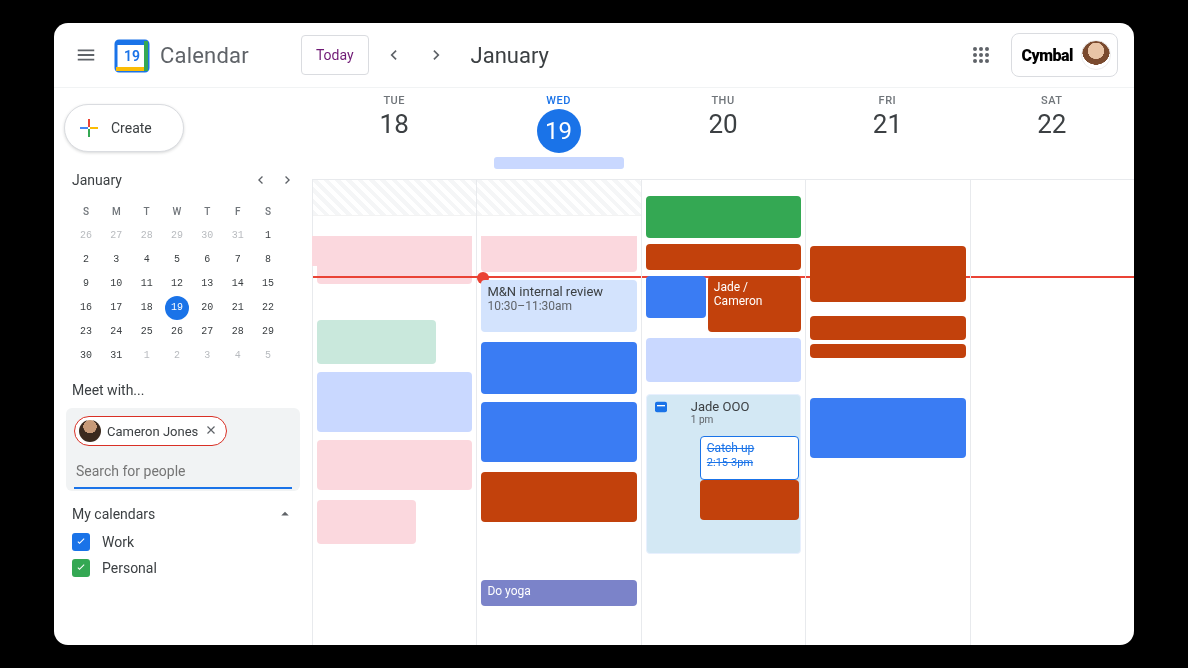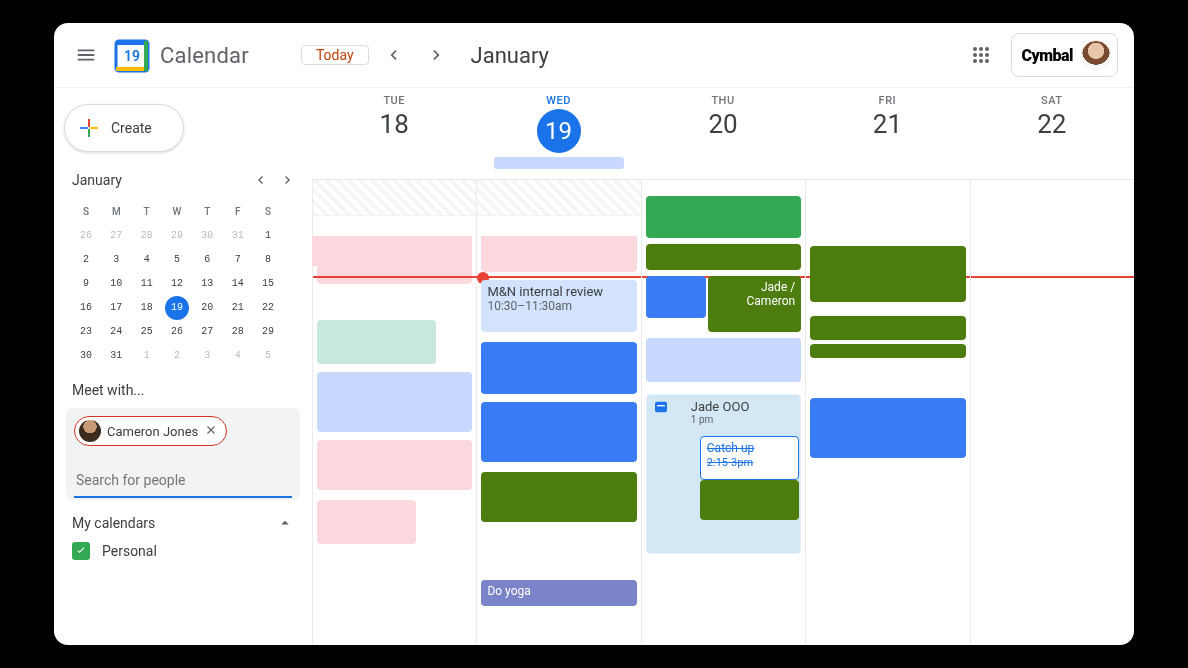--- a/index.html
+++ b/index.html
@@ -4,21 +4,21 @@
 <style>
   * { box-sizing: border-box; margin: 0; padding: 0; font-family: -apple-system, BlinkMacSystemFont, "Segoe UI", Roboto, Arial, sans-serif; }
   body { background: #000; display: flex; align-items: center; justify-content: center; width: 1188px; height: 668px; }
   .window { width: 1080px; height: 622px; background: #fff; border-radius: 14px; overflow: hidden; display: flex; flex-direction: column; box-shadow: 0 0 0 1px rgba(0,0,0,0.08); }
   
   .header { height: 64px; display: flex; align-items: center; padding: 0 16px 0 8px; gap: 4px; }
   .hamburger { width: 48px; height: 48px; display:flex; align-items:center; justify-content:center; border-radius: 50%; cursor:pointer; color:#5f6368; }
   .logo-wrap { display:flex; align-items:center; gap:10px; margin-right: 24px;}
   .logo-box { width: 36px; height: 36px; position: relative; }
   .app-title { font-size: 22px; color:#5f6368; letter-spacing: 0.2px; }
-  .today-btn { height: 20px; padding: 0 14px; border:1px solid #dadce0; border-radius: 4px; background:#fff; color:#c2410c; font-size:14px; cursor:pointer; margin-left: 24px; }
+  .today-btn { height: 40px; padding: 0 14px; border:1px solid #dadce0; border-radius: 4px; background:#fff; color:#701a75; font-size:14px; cursor:pointer; margin-left: 24px; }
   .navarrow { width:40px; height:40px; display:flex; align-items:center; justify-content:center; color:#5f6368; cursor:pointer; border-radius:50%; }
   .month-label { font-size: 22px; color:#3c4043; margin-left: 10px; }
   .header-spacer { flex:1; }
   .apps-grid { width:40px; height:40px; display:flex; align-items:center; justify-content:center; color:#5f6368; cursor:pointer; border-radius:50%; }
   .org { margin-left: 6px; border:1px solid #dadce0; border-radius: 8px; height:44px; display:flex; align-items:center; padding: 0 6px 0 10px; gap:8px; cursor:pointer;}
   .org-name { font-weight: 900; font-size: 16px; letter-spacing: -0.5px; }
   .avatar { width:30px; height:30px; border-radius:50%; background: radial-gradient(circle at 50% 35%, #e8c4a6 0 35%, #7a4a2e 36% 60%, #fff 61% 100%); border:1px solid #eee; }
   
   .body { flex:1; display:flex; overflow:hidden; border-top:1px solid #f1f3f4; }
   .sidebar { width: 258px; padding: 12px 0 0 0; overflow:hidden; display:flex; flex-direction:column; }
@@ -32,41 +32,41 @@
   .mini-grid { display:grid; grid-template-columns: repeat(7, 28px); grid-auto-rows: 24px; gap:0; font-size:10px; color:#70757a; justify-content:space-between; width: 210px;}
   .mini-dow { text-align:center; font-weight:500; color:#70757a; font-size:10px; line-height:24px; }
   .mini-cell { width:24px; height:24px; margin:0 auto; line-height:24px; text-align:center; border-radius:50%; font-size:10px; color:#3c4043; cursor:pointer;font-family:Liberation Mono, monospace; }
   .mini-cell.dim { color:#b8bbbf; }
   .mini-cell.today { background:#1a73e8; color:#fff; }
   .section-label { font-size:14px; color:#3c4043; padding: 14px 18px 6px 18px; display:flex; align-items:center; justify-content:space-between;}
   .meet-box { margin: 4px 12px 0 12px; background:#f1f3f4; border-radius:6px; padding: 8px 8px 2px 8px; }
   .chip { display:inline-flex; align-items:center; gap:6px; border:1.5px solid #d93025; border-radius: 16px; height:30px; padding: 0 8px 0 4px; background:#fff; font-size:13px; color:#3c4043; cursor:pointer;}
   .chip-av { width:22px; height:22px; border-radius:50%; background: radial-gradient(circle at 50% 30%, #c79a78 0 35%, #3b2a1e 36% 100%);}
   .chip-x { color:#5f6368; cursor:pointer; }
-  .search-ppl { width:100%; border:none; background:transparent; border-bottom:2px solid #1a73e8; padding:8px 2px; margin-top:18px; font-size:14px; color:#15803d; outline:none;}
+  .search-ppl { width:100%; border:none; background:transparent; border-bottom:2px solid #1a73e8; padding:8px 2px; margin-top:9px; font-size:14px; color:#15803d; outline:none;}
   .row-icons { display:flex; gap:4px; color:#5f6368; align-items:center;}
   .chk-row { display:flex; align-items:center; gap:12px; padding: 4px 18px; font-size:14px; color:#3c4043;}
   .chk { width:18px; height:18px; border-radius:3px; display:flex; align-items:center; justify-content:center; color:#fff;}
   .chk.blue{ background:#1a73e8;} .chk.green{ background:#34a853;}
   
   .main { flex:1; position:relative; overflow:hidden; }
   .dayhdrs { height: 92px; display:grid; grid-template-columns: repeat(5, 1fr); border-bottom:1px solid #e8eaed; }
   .dayhdr { text-align:center; padding-top: 6px; }
   .dow { font-size:11px; color:#70757a; font-weight:500; letter-spacing:0.5px; }
   .dow.active{ color:#1a73e8; }
   .dnum { font-size:26px; color:#3c4043; margin-top:2px; }
   .dnum-disc { width:44px; height:44px; border-radius:50%; background:#1a73e8; color:#fff; display:inline-flex; align-items:center; justify-content:center; font-size:24px; margin-top:2px;}
   .allday-pill { width:130px; height:12px; background:#c9d8ff; border-radius:3px; margin:4px auto 0 auto; }
   .grid-area { position:relative; height: calc(100% - 92px); }
   .cols { position:absolute; inset:0; display:grid; grid-template-columns: repeat(5, 1fr); }
   .col { border-left:1px solid #e8eaed; position:relative; }
   .hatch { position:absolute; top:0; left:0; right:0; height:36px; background: repeating-linear-gradient(45deg, #f1f3f4 0 4px, #fff 4px 8px); opacity:0.7; border-bottom:1px solid #eee;}
   .ev { position:absolute; border-radius:4px; font-size:12px; color:#fff; padding:4px 6px; overflow:hidden; cursor:pointer; }
   .ev.pinklt { background:#fbd8de; } .ev.bluelt{ background:#c9d8ff;} .ev.greenlt{ background:#c9e8dc;}
-  .ev.pink{ background:#4d7c0f;text-align:right;} .ev.blue{ background:#3a7cf3;} .ev.green{ background:#34a853;}
+  .ev.pink{ background:#c2410c;} .ev.blue{ background:#3a7cf3;} .ev.green{ background:#34a853;}
   .ev.purple{ background:#7b83c9;} 
   .ev.blue-outl{ background:#d3e3fd; color:#3c4043;}
   .ev.doc { background:#e8f0fe; color:#3c4043; border:1px solid #e8f0fe;}
   .ev.cutoff { border-top-left-radius:0; border-top-right-radius:0; }
   .nowline { position:absolute; left:0; right:0; height:0; border-top:2px solid #ea4335; }
   .nowdot { position:absolute; width:12px; height:12px; background:#ea4335; border-radius:50%; top:-6px; }
   .strike { background:#fff; border:1px solid #1a73e8; color:#1a73e8; }
   .strike span{ text-decoration: line-through; }
   .small-sub { font-size:10px; color:#5f6368; display:block; }
 </style>
@@ -224,20 +224,28 @@
       </div>
 
 
       <div class="section-label">
         <span>My calendars</span>
         <svg width="18" height="18" viewBox="0 0 24 24">
             <path fill="#5f6368" d="M7 14l5-5 5 5z"></path>
           </svg>
       </div>
       <div class="chk-row">
+        <div class="chk blue">
+            <svg width="12" height="12" viewBox="0 0 24 24">
+              <path fill="#fff" d="M9 16l-4-4 1.4-1.4L9 13.2l8.6-8.6L19 6z"></path>
+            </svg>
+          </div>
+        <span>Work</span>
+      </div>
+      <div class="chk-row">
         <div class="chk green">
             <svg width="12" height="12" viewBox="0 0 24 24">
               <path fill="#fff" d="M9 16l-4-4 1.4-1.4L9 13.2l8.6-8.6L19 6z"></path>
             </svg>
           </div>
         <span>Personal</span>
       </div>
     </div>
 
     <div class="main">

